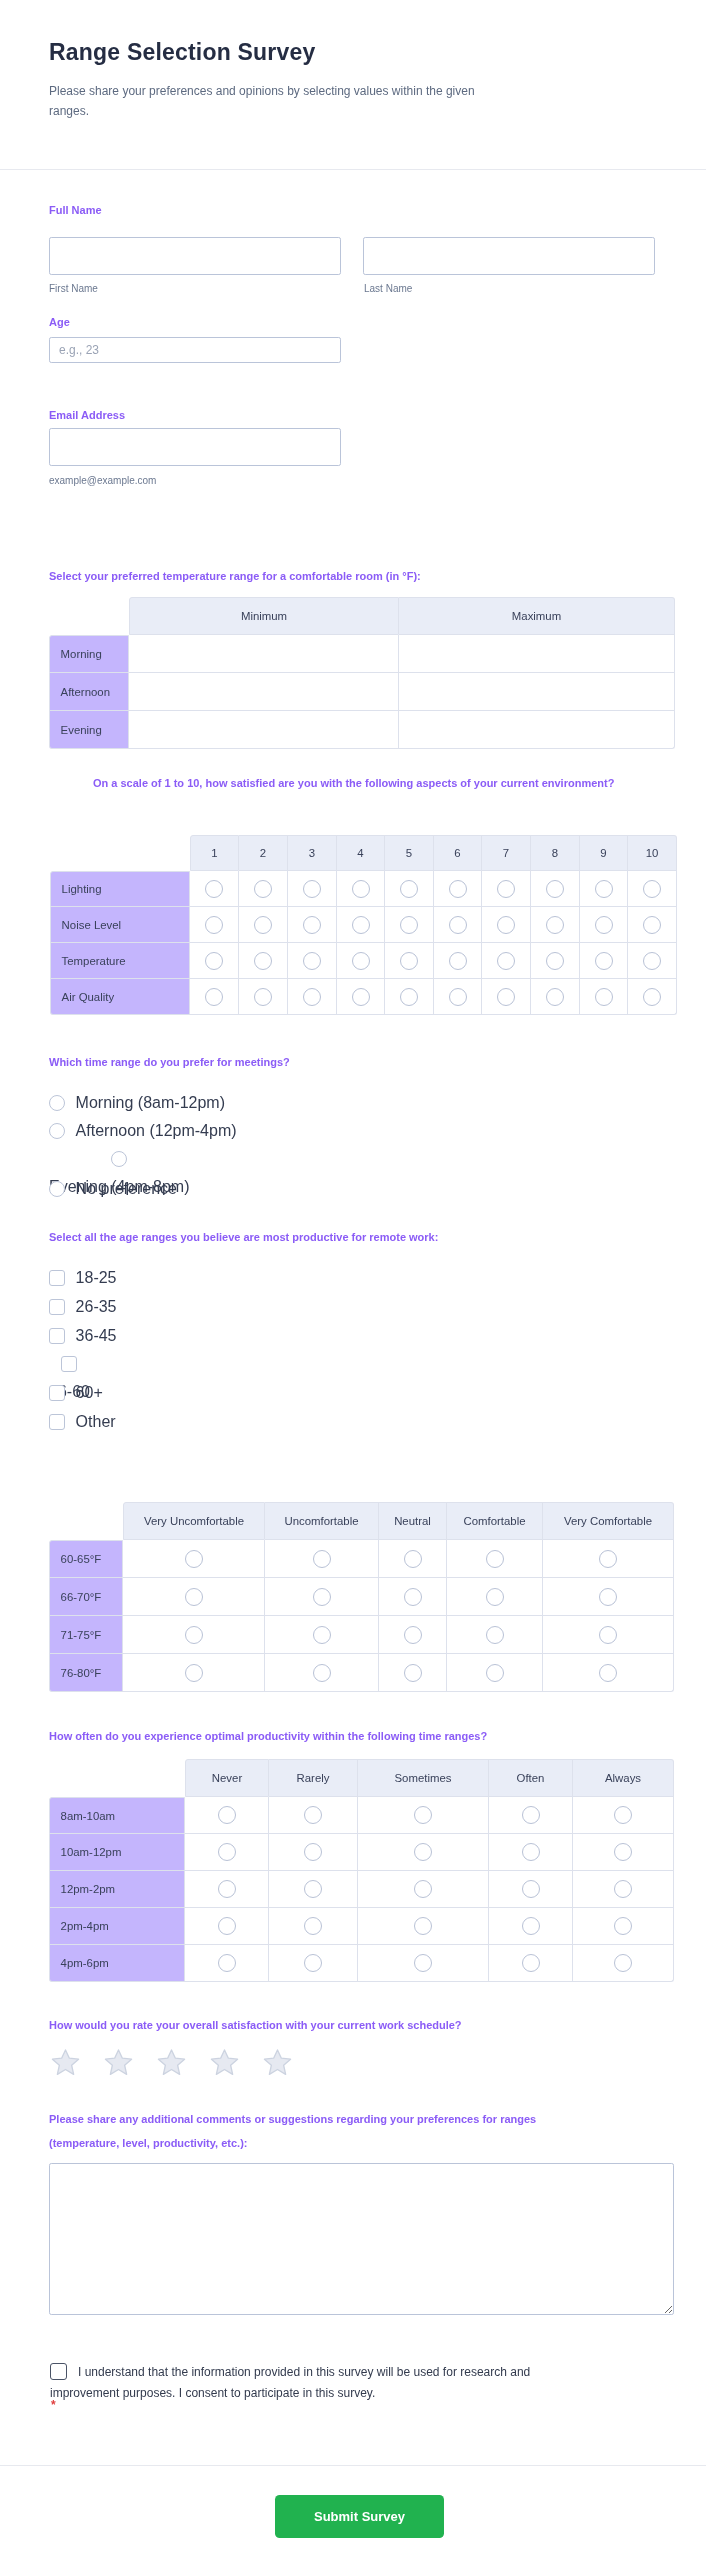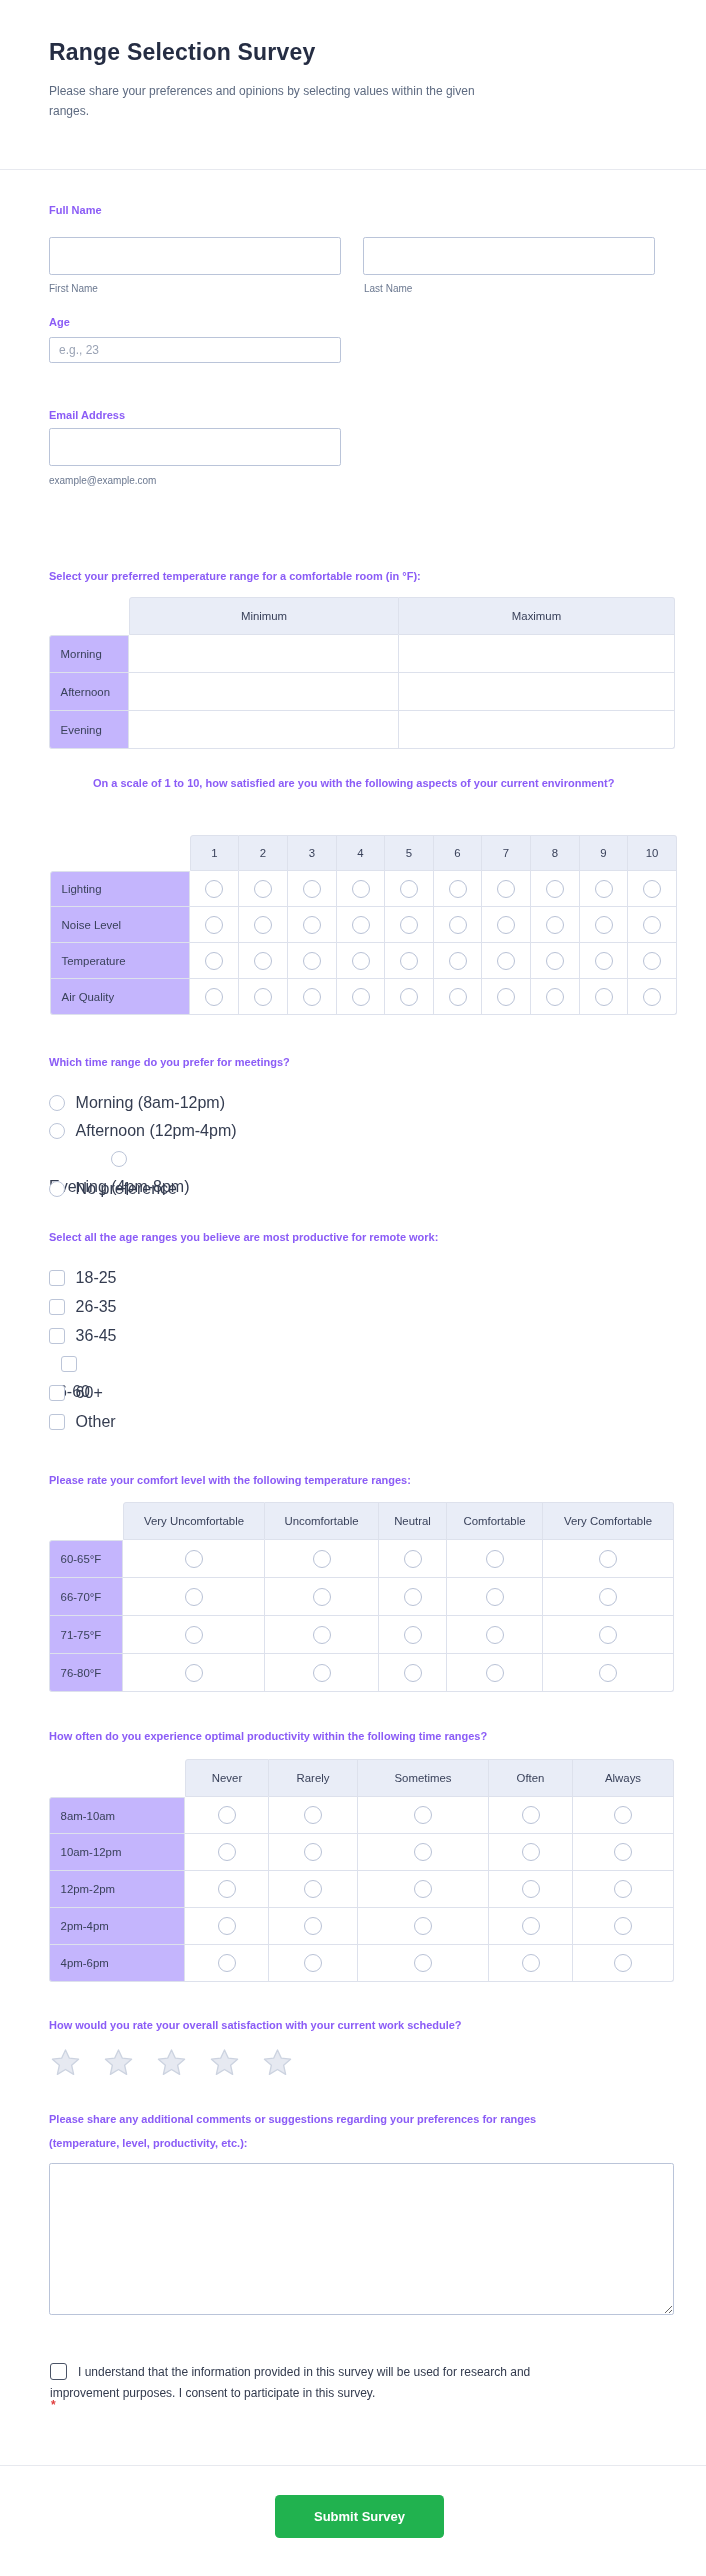--- a/index.html
+++ b/index.html
@@ -257,21 +257,20 @@
       <div class="opt-row" style="left: 49px; top: 1384px;">
         <span class="ocheck"></span>
         <span class="optlabel">60+</span>
       </div>
       <div class="opt-row" style="left: 49px; top: 1413px;">
         <span class="ocheck"></span>
         <span class="optlabel">Other</span>
       </div>
     </div>
 
-  <div class="abs qlabel" style="left:49px;top:1469px;">Please rate your comfort level with the following temperature ranges:</div>
   <div id="m-comfort" class="matrix" style="left: 49px; top: 1502px; grid-template-columns: 74px 142px 114px 68px 96px 131px; grid-template-rows: 38px 38px 38px 38px 38px;">
       <div class="cell corner"></div>
       <div class="cell colhdr first">Very Uncomfortable</div>
       <div class="cell colhdr">Uncomfortable</div>
       <div class="cell colhdr">Neutral</div>
       <div class="cell colhdr">Comfortable</div>
       <div class="cell colhdr last">Very Comfortable</div>
       <div class="cell rowhdr firstrow">60-65°F</div>
       <div class="cell datacell">
         <span class="mradio"></span>

